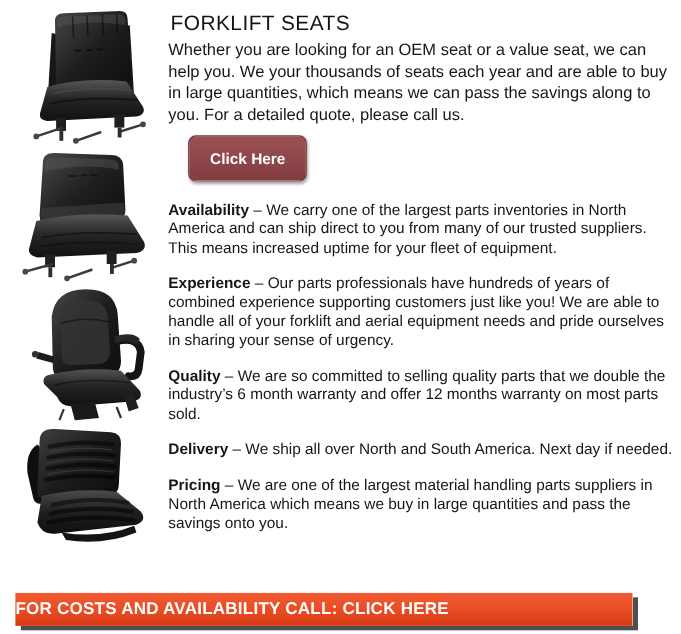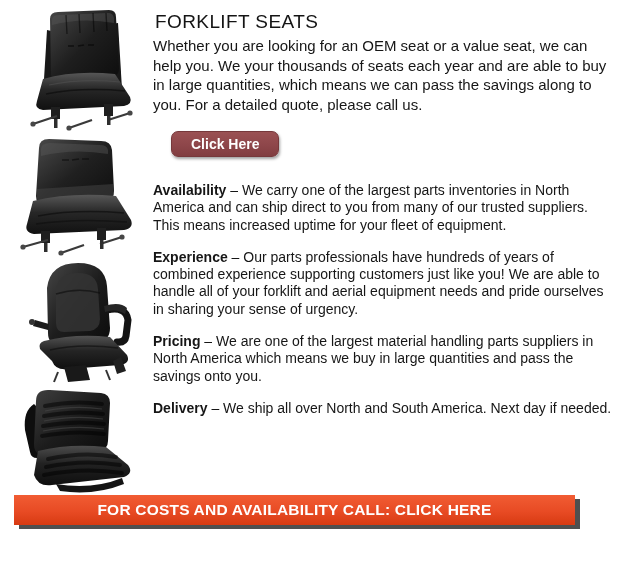--- a/index.html
+++ b/index.html
@@ -30,34 +30,34 @@
   .for-prices {
     font-family:"Liberation Serif", serif; font-weight:700;
     font-size:27px; color:#ee0000; letter-spacing:0.5px; line-height:30px;
   }
   .click-here {
     margin-left:16px;
     background:linear-gradient(180deg,#9a5153 0%,#8e464a 55%,#813d40 100%);
     color:#ffffff; font-family:"Liberation Sans", sans-serif;
     font-weight:700; font-size:14px;
     border:1px solid #76383b; border-radius:7px;
-    padding:4px 19px 5px; height:26px; line-height:16px;
+    padding:4px 19px 5px; height:42px; line-height:16px;
     box-shadow:1px 2px 3px #a2a2a2;
     cursor:pointer;
     text-align:center;
   }
   .sections { position:absolute; left:0; top:182px; width:460px; }
   .section { margin:0 0 15px; font-size:14px; line-height:17.3px; color:#161616; }
   .section b { font-weight:700; }
 
   .banner {
-    position:absolute; left:14px; top:495px; width:561px; height:30px;
+    position:absolute; left:14px; top:539px; width:561px; height:30px;
     background:linear-gradient(180deg,#f15c33 0%,#e84b24 55%,#d73a12 100%);
     box-shadow:5px 4px 0 0 #4f4f4f;
-    display:flex; align-items:center; justify-content:center;
+    display:flex; align-items:center; justify-content:flex-start;
     cursor:pointer;
   }
   .banner span {
     color:#ffffff; font-weight:700; font-size:15.5px; letter-spacing:0.2px;
   }
 </style>
 </head>
 <body>
 
 <div class="page">
@@ -230,28 +230,33 @@
         <b>Availability</b>
         <span>–</span>
         <span>We carry one of the largest parts inventories in North America and can ship direct to you from many of our trusted suppliers.  This means increased uptime for your fleet of equipment.</span>
       </p>
       <p class="section">
         <b>Experience</b>
         <span>–</span>
         <span>Our parts professionals have hundreds of years of combined experience supporting customers just like you!  We are able to handle all of your forklift and aerial equipment needs and pride ourselves in sharing your sense of urgency.</span>
       </p>
       <p class="section">
+        <b>Quality</b>
+        <span>–</span>
+        <span>We are so committed to selling quality parts that we double the industry’s 6 month warranty and offer 12 months warranty on most parts sold.</span>
+      </p>
+      <p class="section">
+        <b>Delivery</b>
+        <span>–</span>
+        <span>We ship all over North and South America.  Next day if needed.</span>
+      </p>
+      <p class="section">
         <b>Pricing</b>
         <span>–</span>
         <span>We are one of the largest material handling parts suppliers in North America which means we buy in large quantities and pass the savings onto you.</span>
-      </p>
-      <p class="section">
-        <b>Delivery</b>
-        <span>–</span>
-        <span>We ship all over North and South America.  Next day if needed.</span>
       </p>
     </div>
   </div>
 
   <div class="banner">
     <span>FOR COSTS AND AVAILABILITY CALL: CLICK HERE</span>
   </div>
 
 </div>
 

